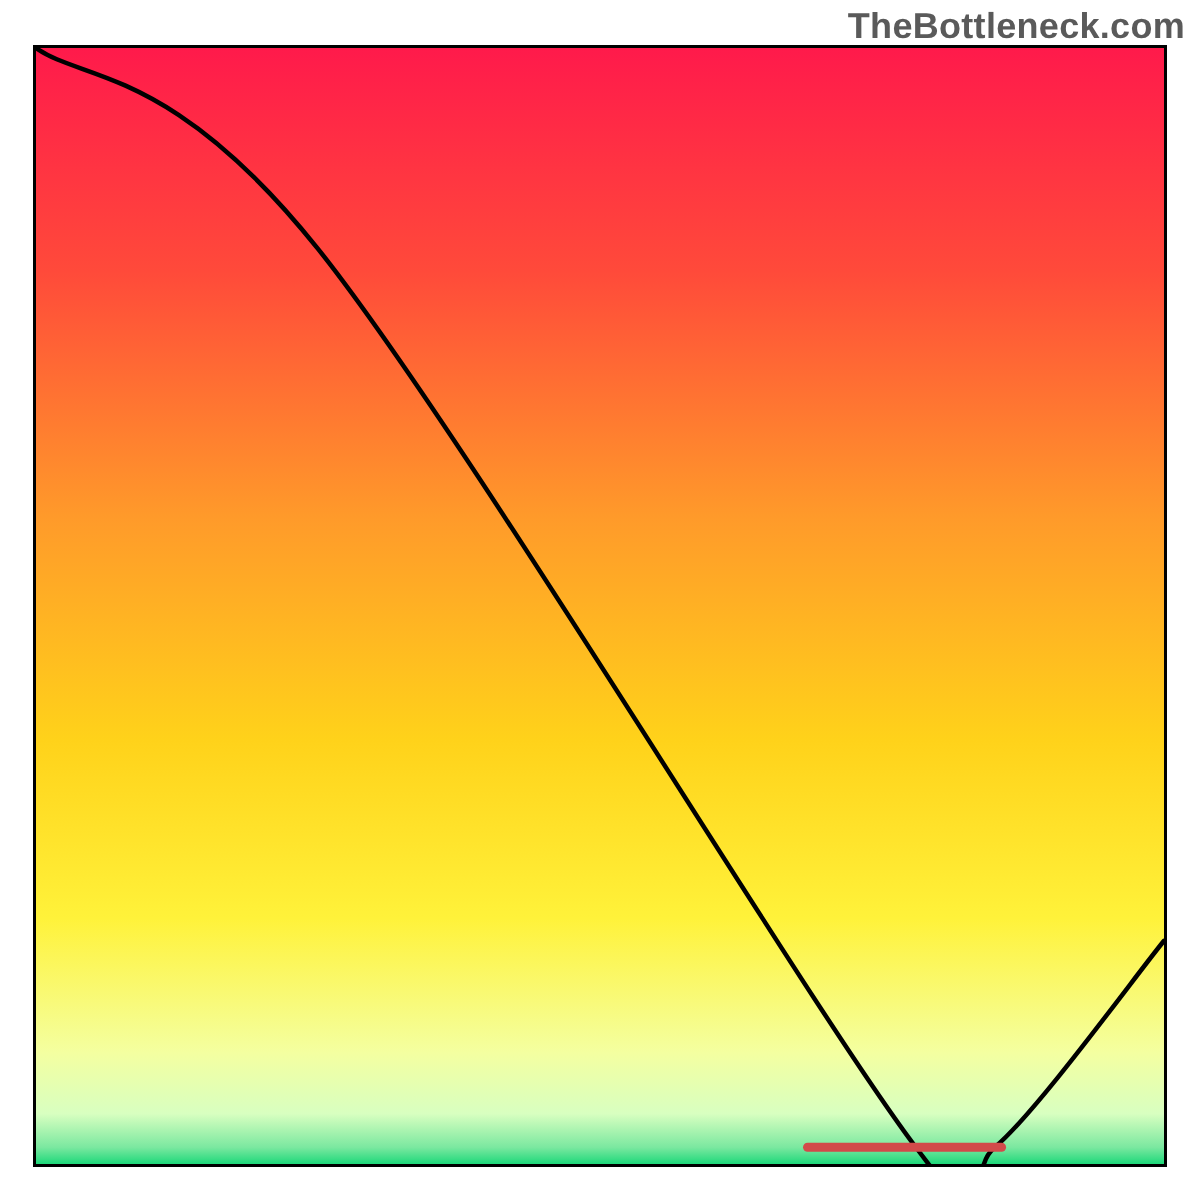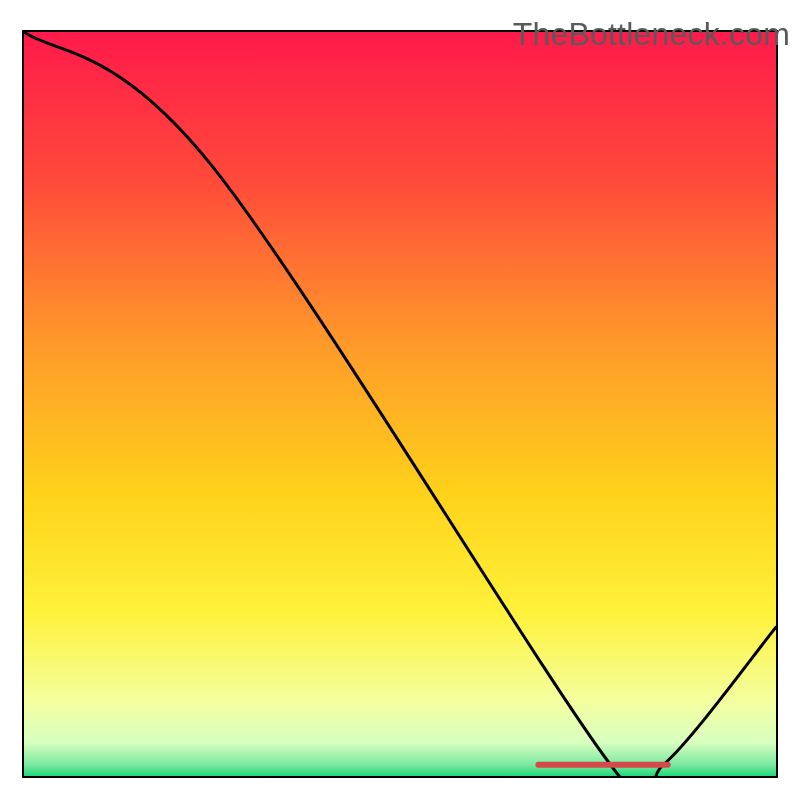--- a/index.html
+++ b/index.html
@@ -11,24 +11,24 @@
     overflow: hidden;
     font-family: Arial, Helvetica, sans-serif;
   }
   .frame {
     position: relative;
     width: 800px;
     height: 800px;
   }
   .watermark {
     position: absolute;
-    top: 16px;
+    top: 4px;
     right: 10px;
-    font-size: 32px;
-    font-weight: 400;
+    font-size: 24px;
+    font-weight: 700;
     color: #5a5a5a;
     letter-spacing: 0.2px;
     z-index: 5;
   }
   .plot-box {
     position: absolute;
     left: 22px;
     top: 30px;
     width: 756px;
     height: 748px;

